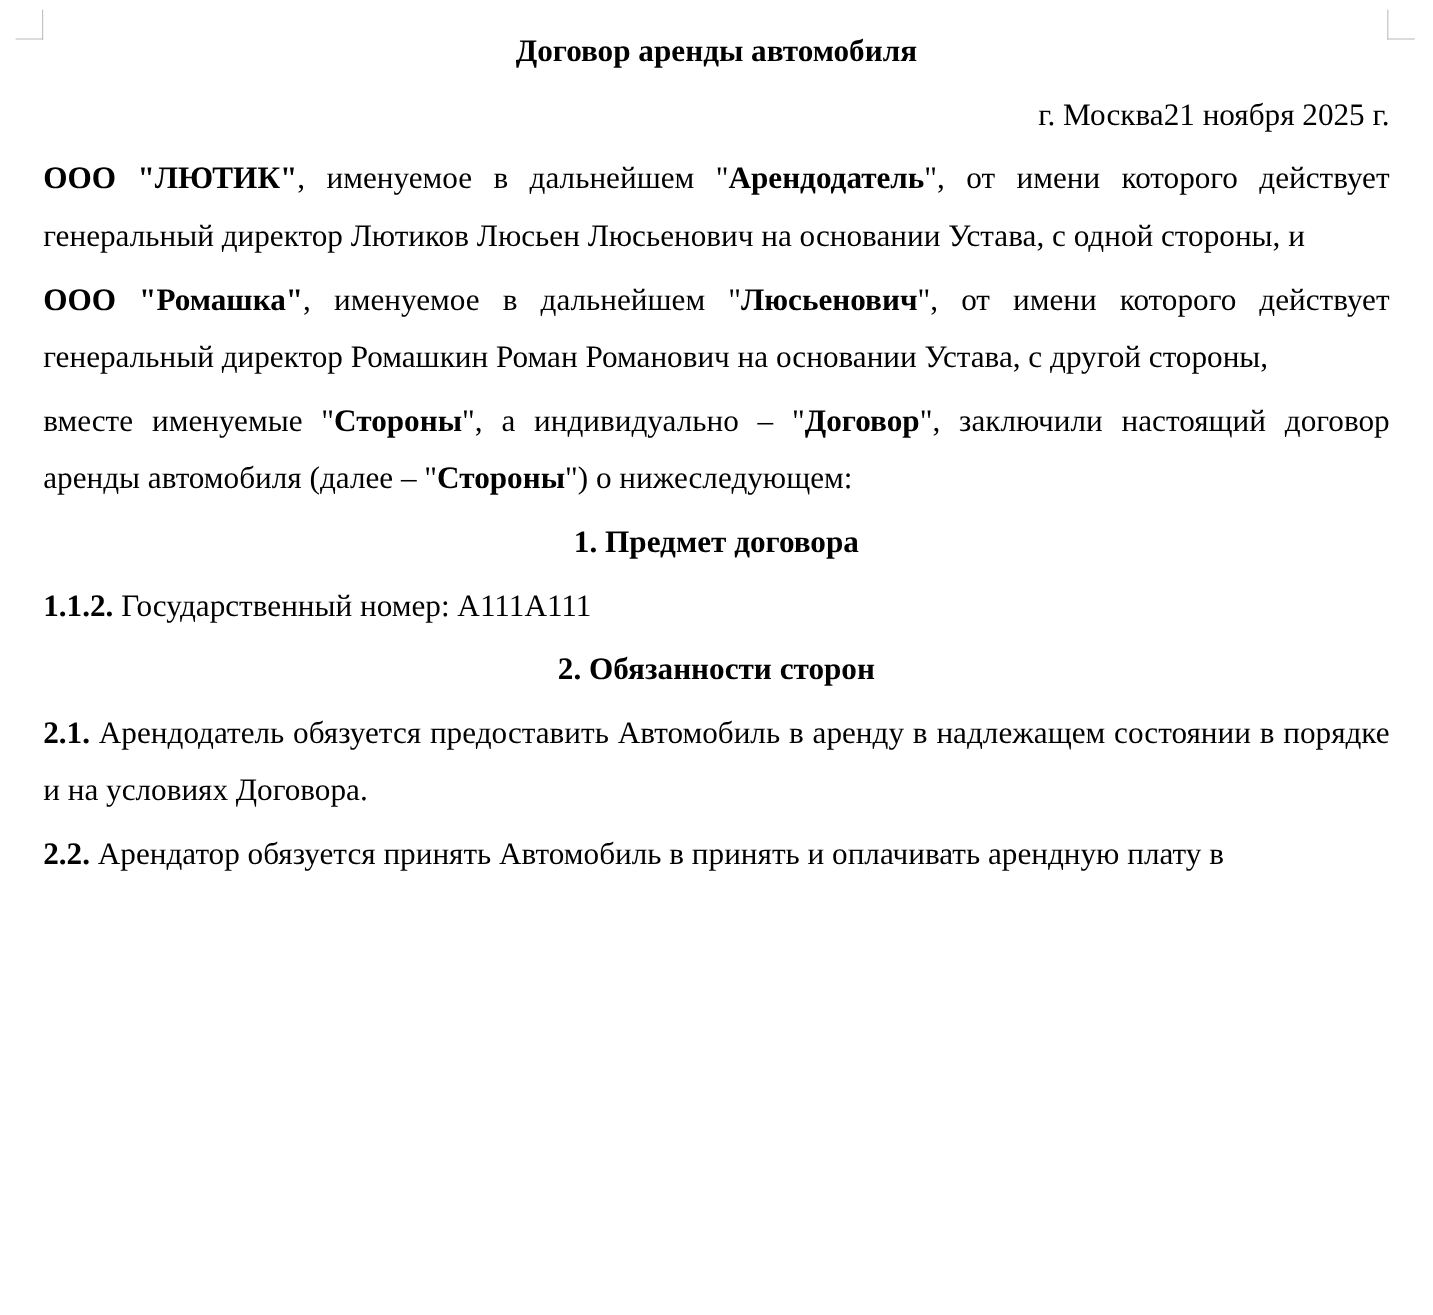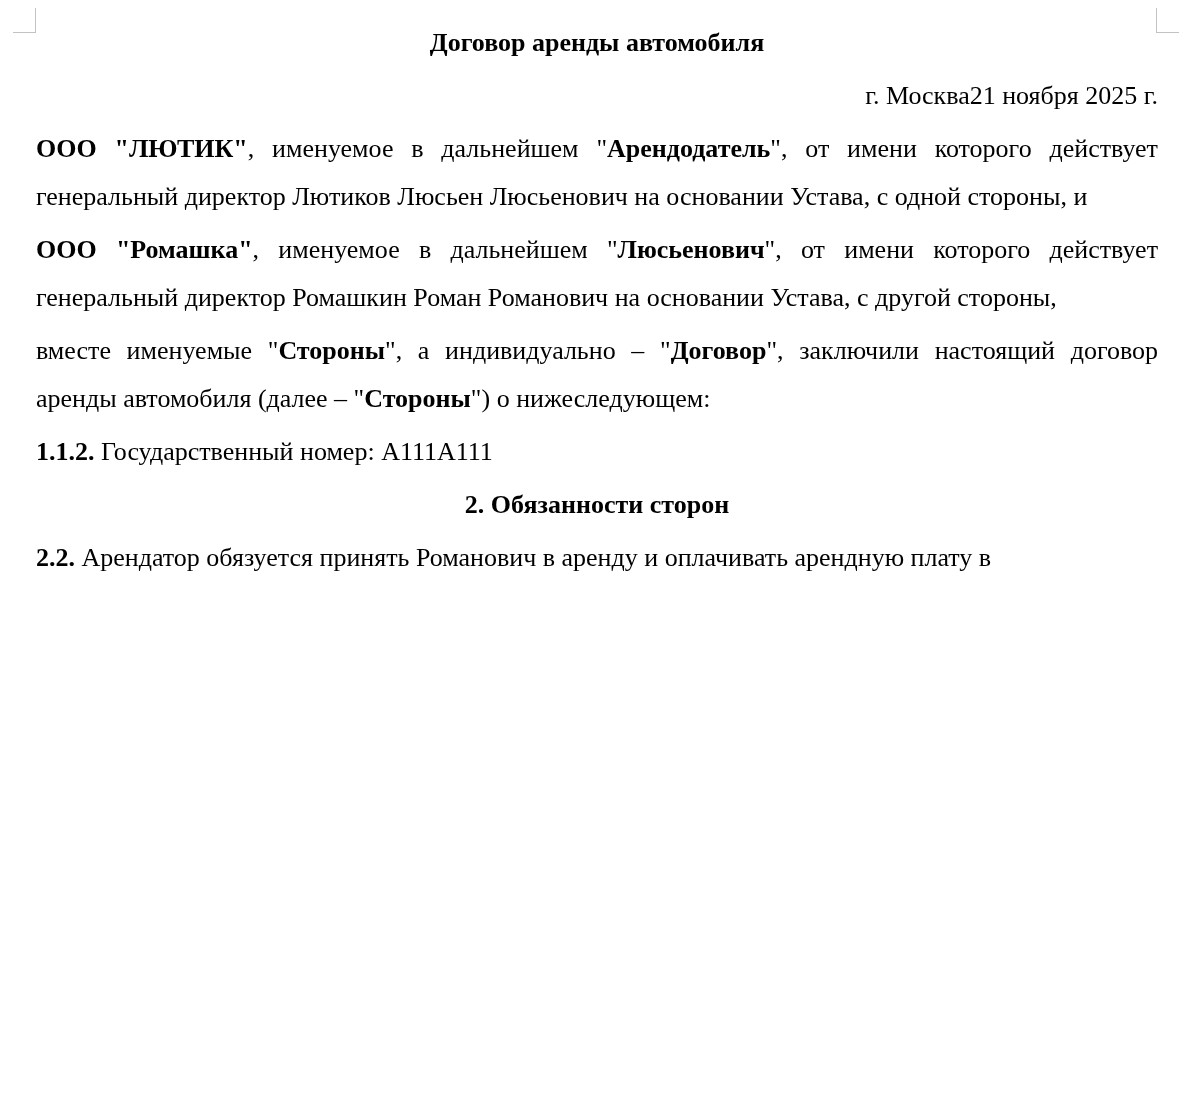--- a/index.html
+++ b/index.html
@@ -65,25 +65,27 @@
     <span>г. Москва</span>
     <span>21 ноября 2025 г.</span>
   </div>
 
   <p class="para"><b>ООО "ЛЮТИК"</b><span>, именуемое в дальнейшем "</span><b>Арендодатель</b><span>", от имени которого действует генеральный директор Лютиков Люсьен Люсьенович на основании Устава, с одной стороны, и</span></p>
 
   <p class="para"><b>ООО "Ромашка"</b><span>, именуемое в дальнейшем "</span><b>Люсьенович</b><span>", от имени которого действует генеральный директор Ромашкин Роман Романович на основании Устава, с другой стороны,</span></p>
 
   <p class="para"><span>вместе именуемые "</span><b>Стороны</b><span>", а индивидуально – "</span><b>Договор</b><span>", заключили настоящий договор аренды автомобиля (далее – "</span><b>Стороны</b><span>") о нижеследующем:</span></p>
 
+  <div class="section-heading">1. Предмет договора</div>
 
 
 
   <p class="para"><b>1.1.2.</b><span> Государственный номер: А111А111</span></p>
 
 
 
   <div class="section-heading">2. Обязанности сторон</div>
 
+  <p class="para"><b>2.1.</b><span> Арендодатель обязуется предоставить Автомобиль в аренду в надлежащем состоянии в порядке и на условиях Договора.</span></p>
 
-  <p class="para"><b>2.2.</b><span> Арендатор обязуется принять Романович в аренду и оплачивать арендную плату в</span></p>
+  <p class="para"><b>2.2.</b><span> Арендатор обязуется принять Автомобиль в принять и оплачивать арендную плату в</span></p>
 
 </div>
 
 </body></html>

